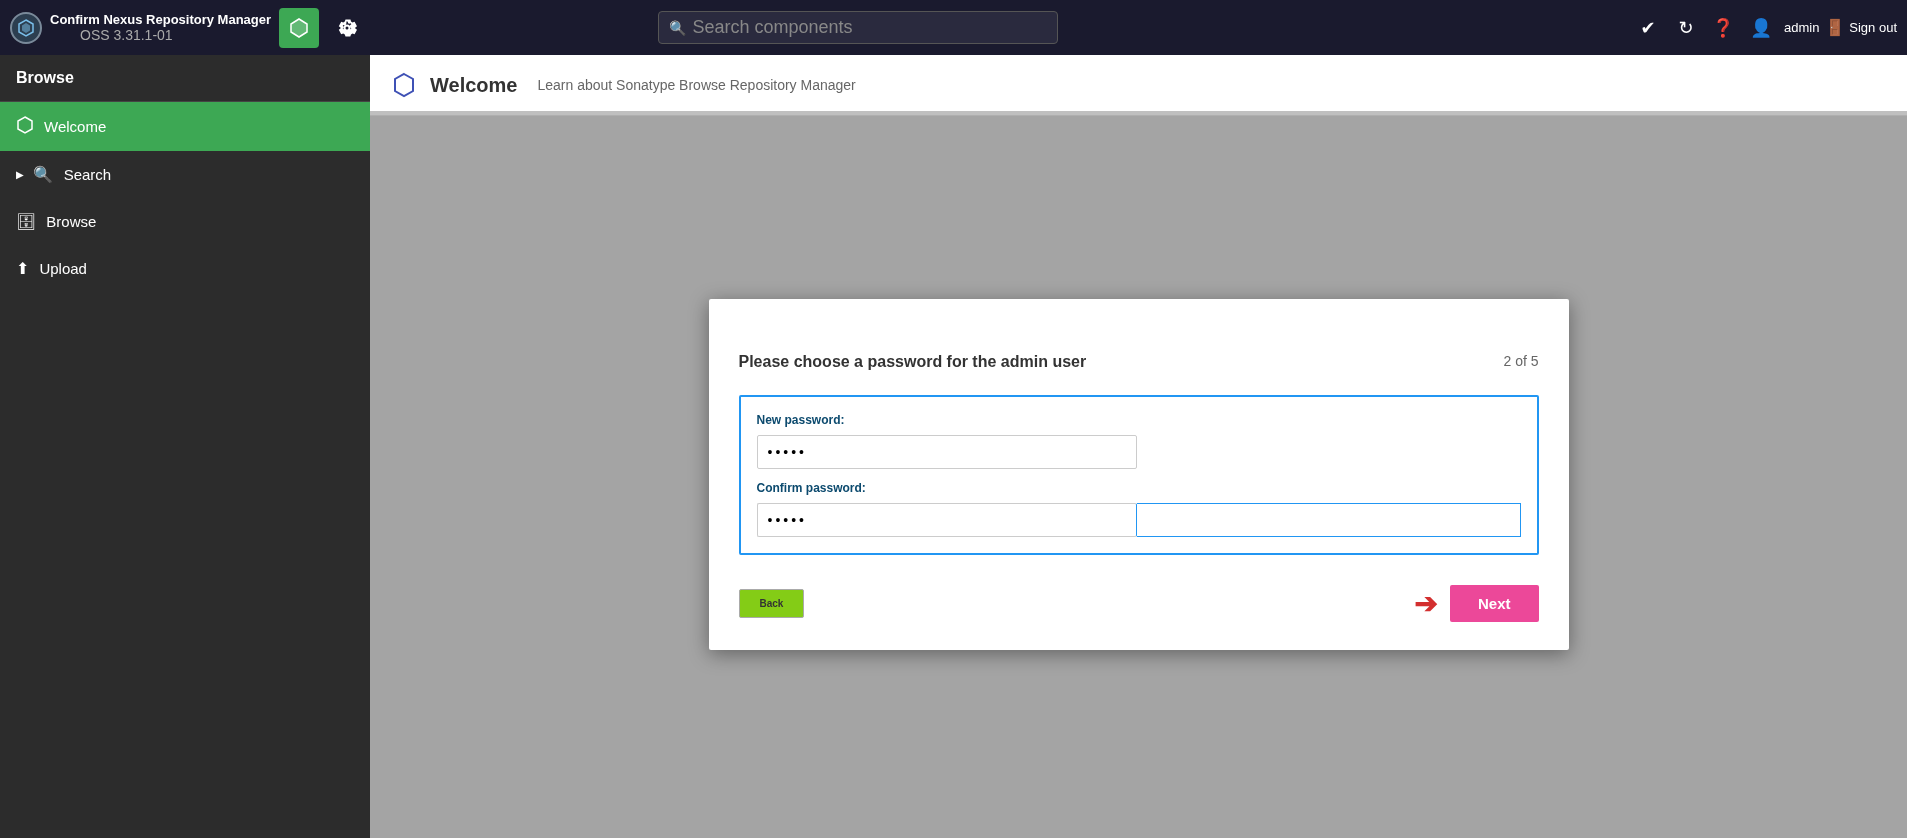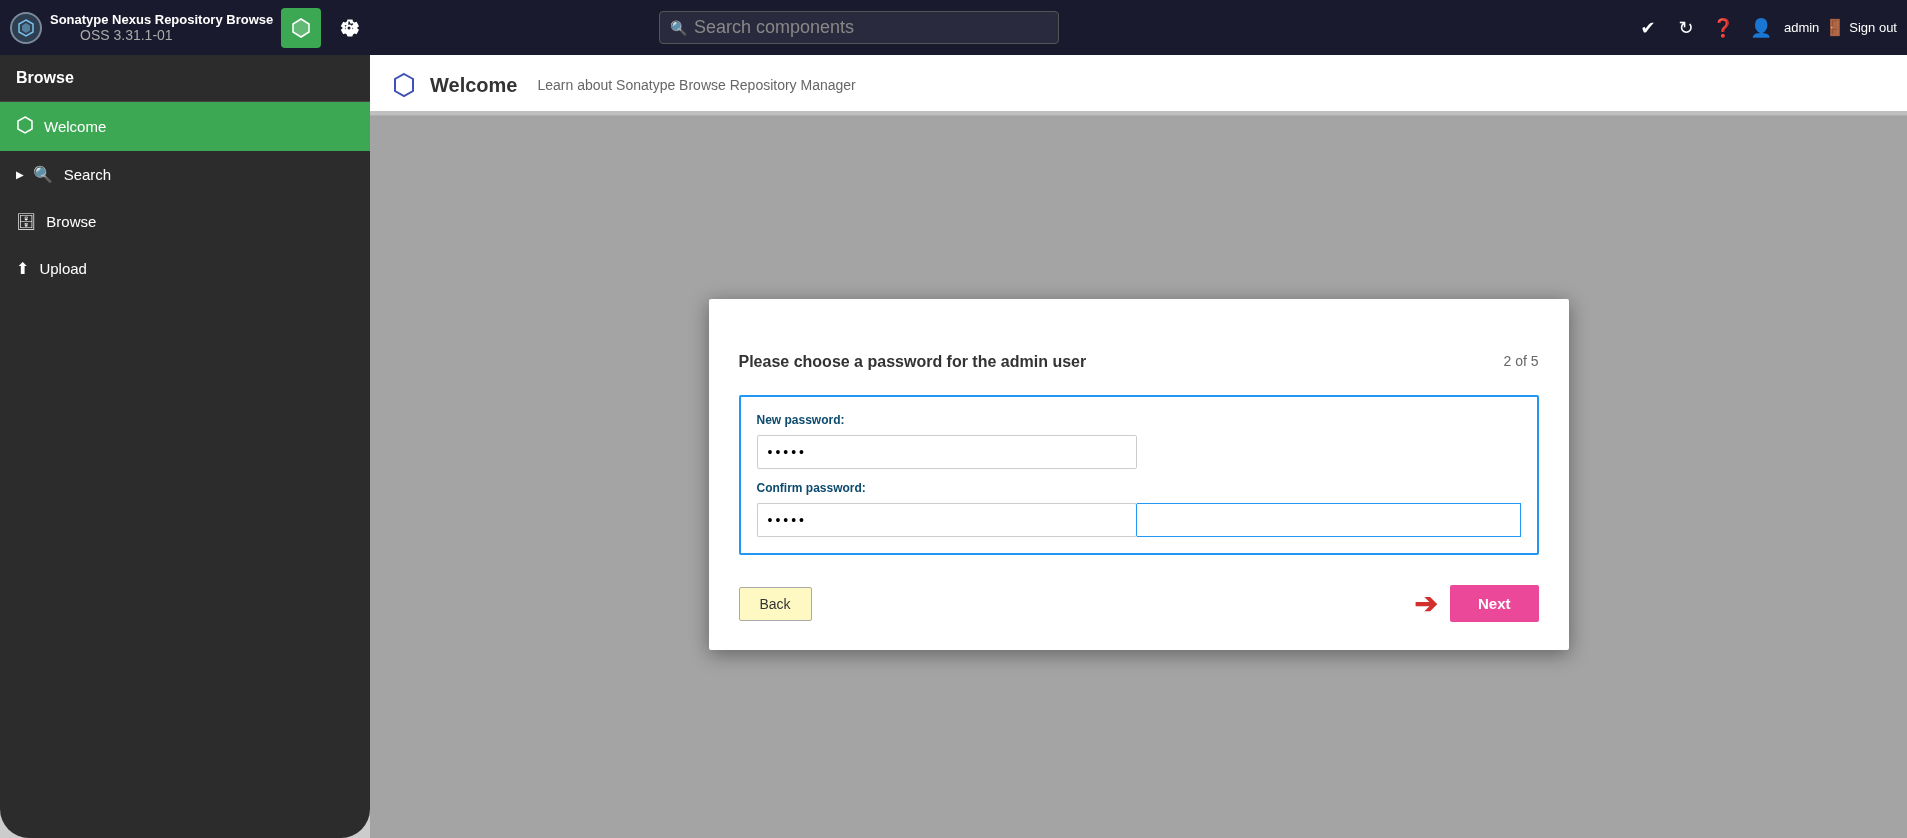--- a/index.html
+++ b/index.html
@@ -93,21 +93,20 @@
       display: flex;
       height: calc(838px - 55px);
     }
 
     
     .sidebar {
       width: 370px;
       background: #2c2c2c;
       color: white;
       flex-shrink: 0;
-      border-radius: 29px;
     }
     .sidebar-header {
       background: #2c2c2c;
       padding: 14px 16px;
       font-size: 16px;
       font-weight: bold;
       color: white;
       border-bottom: 1px solid #444;
     }
     .sidebar-item {
@@ -197,25 +196,26 @@
 
     .dialog-footer {
       display: flex;
       justify-content: space-between;
       align-items: center;
       margin-top: 30px;
     }
     .btn-back {
       padding: 8px 20px;
       border: 1px solid #aaa;
-      background: #fef9c3;
-      cursor: pointer;
-      font-size: 14px;
+      background: #84cc16;
+      cursor: pointer;
+      font-size: 10px;
       border-radius: 2px;
       color: #333;
+      font-weight: bold;
     }
 
     .footer-right {
       display: flex;
       align-items: center;
       gap: 12px;
     }
     .arrow-indicator {
       color: #d32f2f;
       font-size: 28px;
@@ -255,21 +255,21 @@
 
 <div class="navbar">
   <div class="navbar-brand">
     <div class="brand-logo">
       <svg width="18" height="18" viewBox="0 0 18 18" fill="none">
         <polygon points="9,1 16,5 16,13 9,17 2,13 2,5" stroke="#7abfea" stroke-width="1.5" fill="none"></polygon>
         <polygon points="9,4 13,6.5 13,11.5 9,14 5,11.5 5,6.5" fill="#7abfea" opacity="0.5"></polygon>
       </svg>
     </div>
     <div class="brand-text">
-      <span class="brand-title">Sonatype Nexus Repository Browse</span>
+      <span class="brand-title">Confirm Nexus Repository Manager</span>
       <span class="brand-subtitle">OSS 3.31.1-01</span>
     </div>
   </div>
 
   <div class="nav-icon-btn active" title="Browse">
     <svg width="20" height="20" viewBox="0 0 20 20" fill="none">
       <polygon points="10,1 18,6 18,14 10,19 2,14 2,6" stroke="white" stroke-width="1.5" fill="rgba(255,255,255,0.2)"></polygon>
     </svg>
   </div>
 

